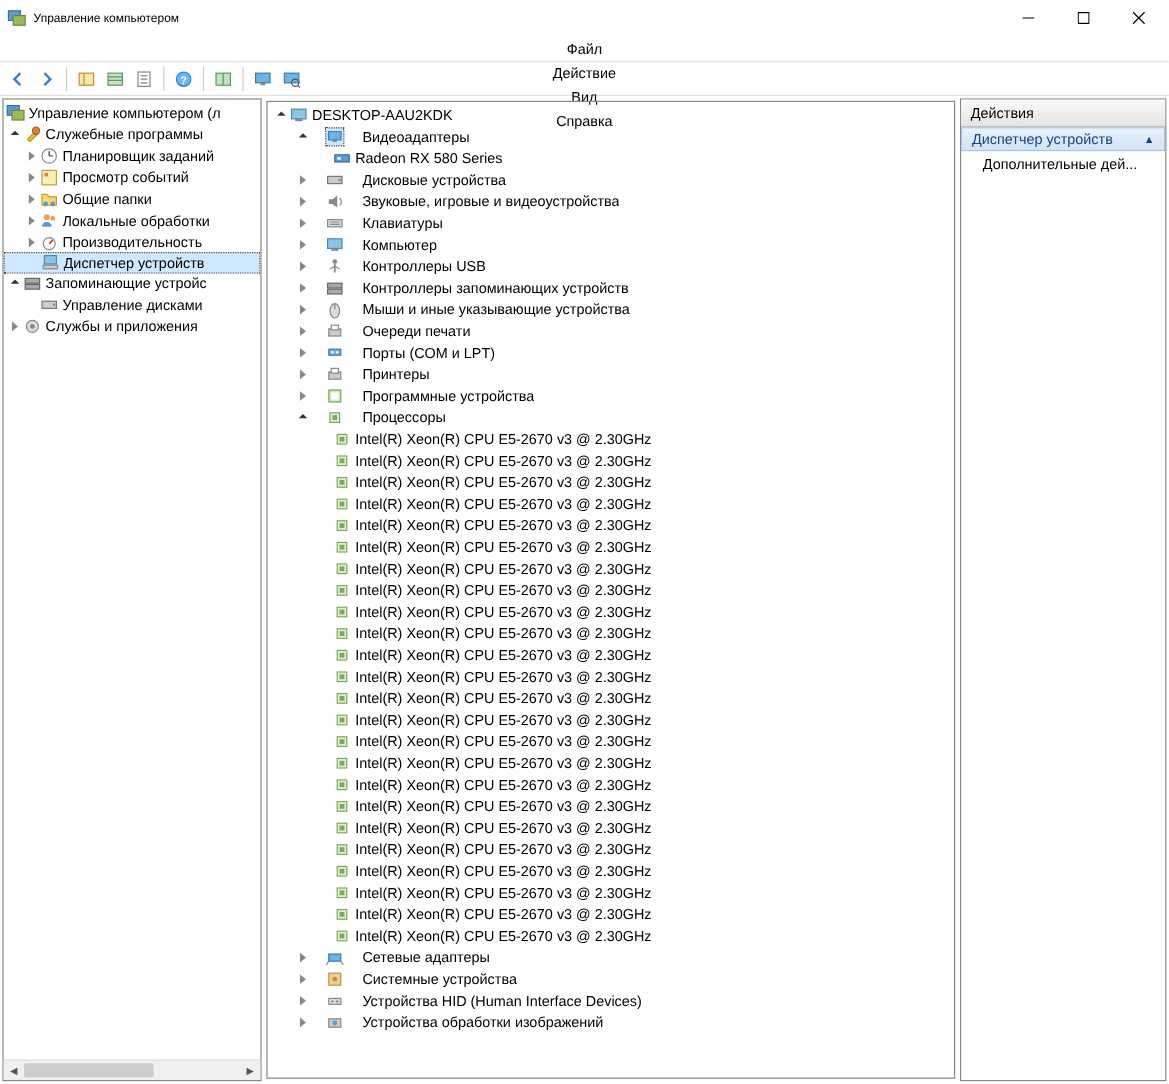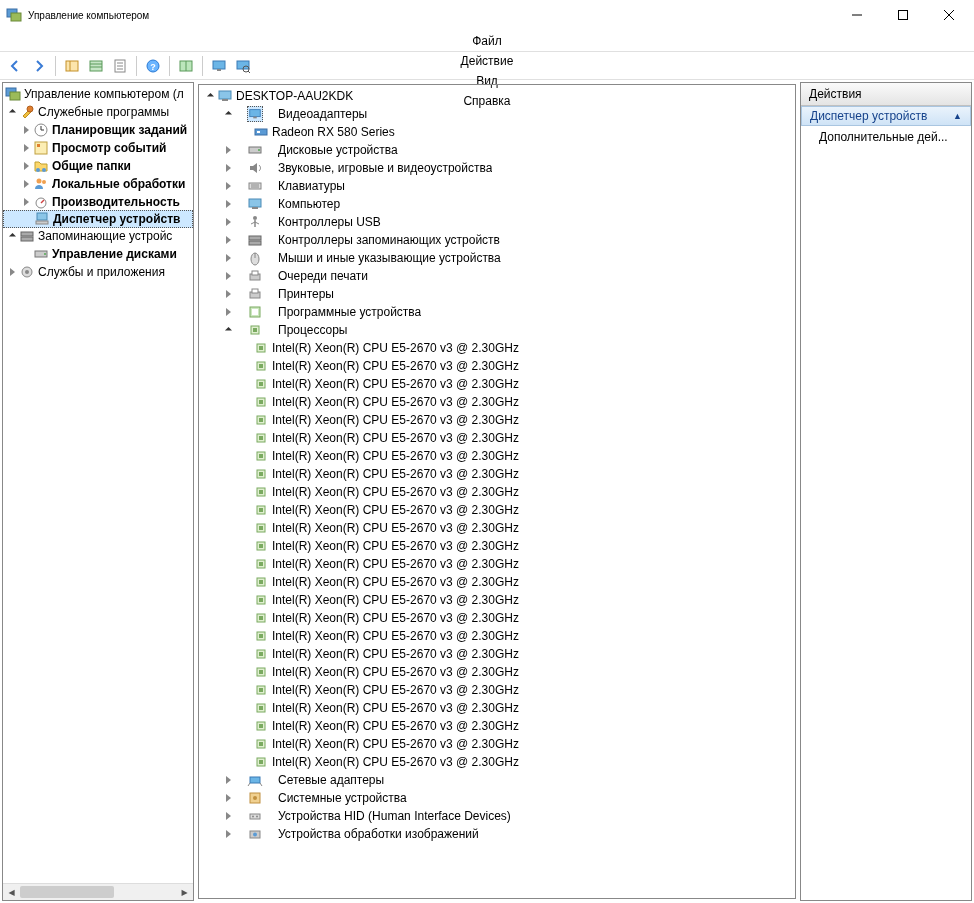--- a/index.html
+++ b/index.html
@@ -12,21 +12,21 @@
 .titlebar .win-btn { width: 46px; height: 30px; display: flex; align-items: center; justify-content: center; font-size: 11px; cursor: default;}
 
 .menubar { display: flex; gap: 2px; padding: 2px 6px; height: 22px; align-items: center; border-bottom: 1px solid #e0e0e0; flex-direction: column;}
 .menubar .menu-item { padding: 2px 8px; cursor: default; }
 
 .toolbar { display: flex; align-items: center; height: 28px; padding: 2px 4px; border-bottom: 1px solid #e0e0e0; gap:2px;}
 .toolbar .tb-btn { width: 22px; height: 22px; display:flex; align-items:center; justify-content:center; border:1px solid transparent; }
 .toolbar .sep { width:1px; height:20px; background:#ccc; margin:0 3px;}
 
 .workspace { display: flex; height: calc(903px - 30px - 22px - 28px); }
-.left-panel { width: 192px; border: 1px solid #888; margin: 2px 0 2px 2px; overflow-x:auto; overflow-y:hidden; position:relative;}
+.left-panel { width: 216px; border: 1px solid #888; margin: 2px 0 2px 2px; overflow-x:auto; overflow-y:hidden; position:relative;}
 .center-panel { flex:1; border: 1px solid #888; margin: 4px; overflow-y:auto; }
 .right-panel { width: 172px; border: 1px solid #888; margin: 2px 2px 2px 0; }
 
 .tree { padding: 2px 0; white-space: nowrap; }
 .tree-row { display:flex; align-items:center; height:18px; line-height:18px; padding-right:4px;}
 .tree-row.selected { background:#cde8ff; border:1px dotted #555; margin:-1px 0; padding-right:3px;}
 
 .arrow { width:14px; display:flex; justify-content:center; align-items:center; color:#555; font-size:10px; cursor:pointer;}
 .arrow.expanded::before{ content:""; display:inline-block; width:0;height:0; border-style:solid; border-width:5px 5px 0 0; border-color:#333 transparent transparent; transform:rotate(45deg);}
 .arrow.collapsed::before{ content:""; display:inline-block; width:0;height:0; border-style:solid; border-width:4px 0 4px 5px; border-color:transparent transparent transparent #888;}
@@ -43,21 +43,21 @@
 .right-panel .link { padding:4px 18px; cursor:default;}
 .right-panel .caret{ font-size:9px;}
 
 .hscroll { position:absolute; bottom:0; left:0; right:0; height:17px; display:flex; background:#f0f0f0; border-top:1px solid #ddd;}
 .hscroll .sbtn{ width:17px; display:flex; align-items:center; justify-content:center; background:#f0f0f0; font-size:8px; color:#555;}
 .hscroll .track{flex:1; background:#f0f0f0; position:relative;}
 .hscroll .thumb{ position:absolute; left:0; top:2px; bottom:2px; width:60%; background:#cdcdcd; border-radius:2px;}
 
 
 .ind0{ padding-left:2px;}
-.ind1{ padding-left:16px;font-weight:bold;}
+.ind1{ padding-left:16px;}
 
 .cind0{ padding-left:4px;}
 .cind1{ padding-left:22px;gap:12px;}
 .cind2{ padding-left:40px;}
 </style>
 </head>
 <body>
 
 <div class="titlebar">
   <span class="app-icon">
@@ -406,20 +406,31 @@
               <rect x="3" y="6" width="10" height="6" fill="#ccc" stroke="#888"></rect>
               <rect x="5" y="3" width="6" height="4" fill="#fff" stroke="#888"></rect>
             </svg>
           </span>
           <span class="node-label">Очереди печати</span>
         </div>
         <div class="tree-row cind1">
           <span class="arrow collapsed"></span>
           <span class="node-icon">
             <svg class="ic" viewBox="0 0 16 16">
+              <rect x="3" y="5" width="10" height="5" fill="#6bb5e6" stroke="#3a7bb5"></rect>
+              <circle cx="6" cy="7.5" r="1" fill="#fff"></circle>
+              <circle cx="10" cy="7.5" r="1" fill="#fff"></circle>
+            </svg>
+          </span>
+          <span class="node-label">Порты (COM и LPT)</span>
+        </div>
+        <div class="tree-row cind1">
+          <span class="arrow collapsed"></span>
+          <span class="node-icon">
+            <svg class="ic" viewBox="0 0 16 16">
               <rect x="3" y="6" width="10" height="6" fill="#ccc" stroke="#888"></rect>
               <rect x="5" y="3" width="6" height="4" fill="#fff" stroke="#888"></rect>
             </svg>
           </span>
           <span class="node-label">Принтеры</span>
         </div>
         <div class="tree-row cind1">
           <span class="arrow collapsed"></span>
           <span class="node-icon">
             <svg class="ic" viewBox="0 0 16 16">

